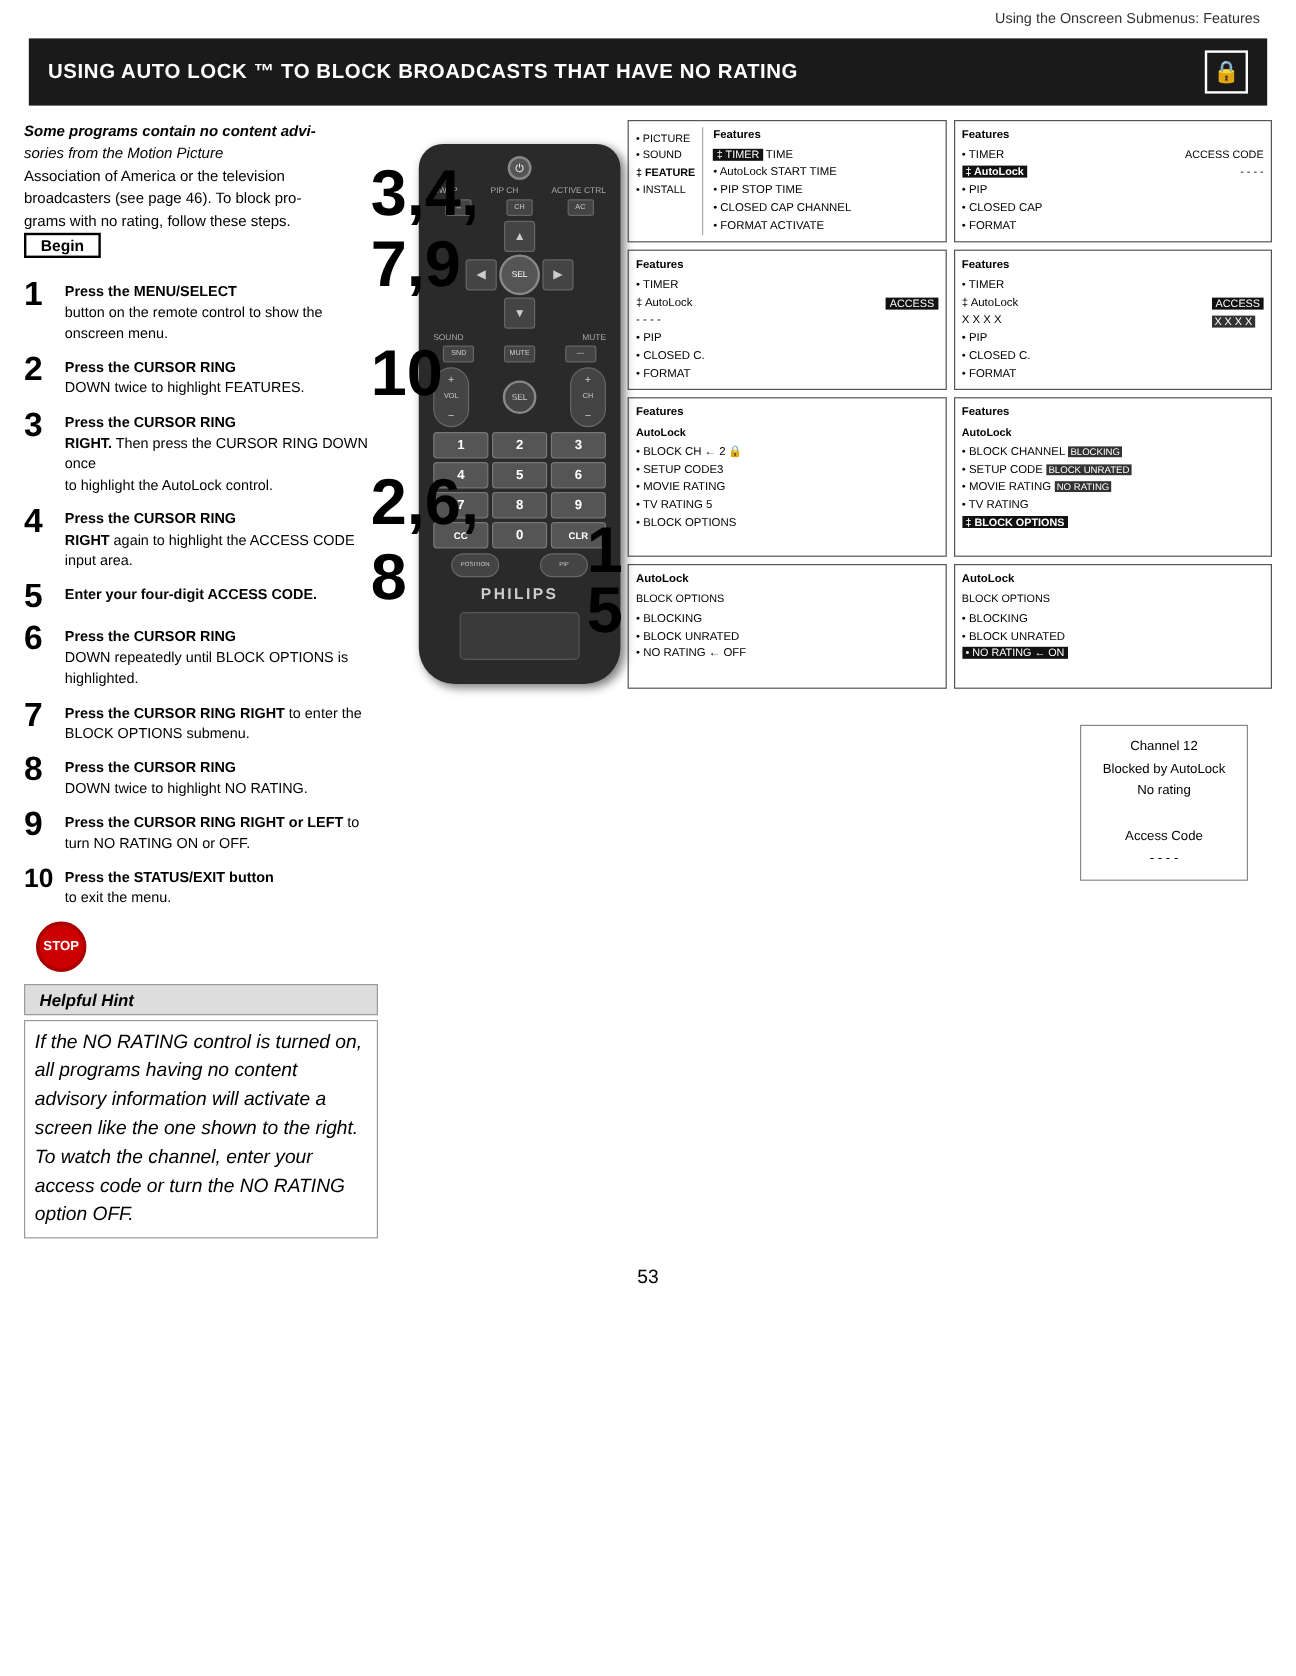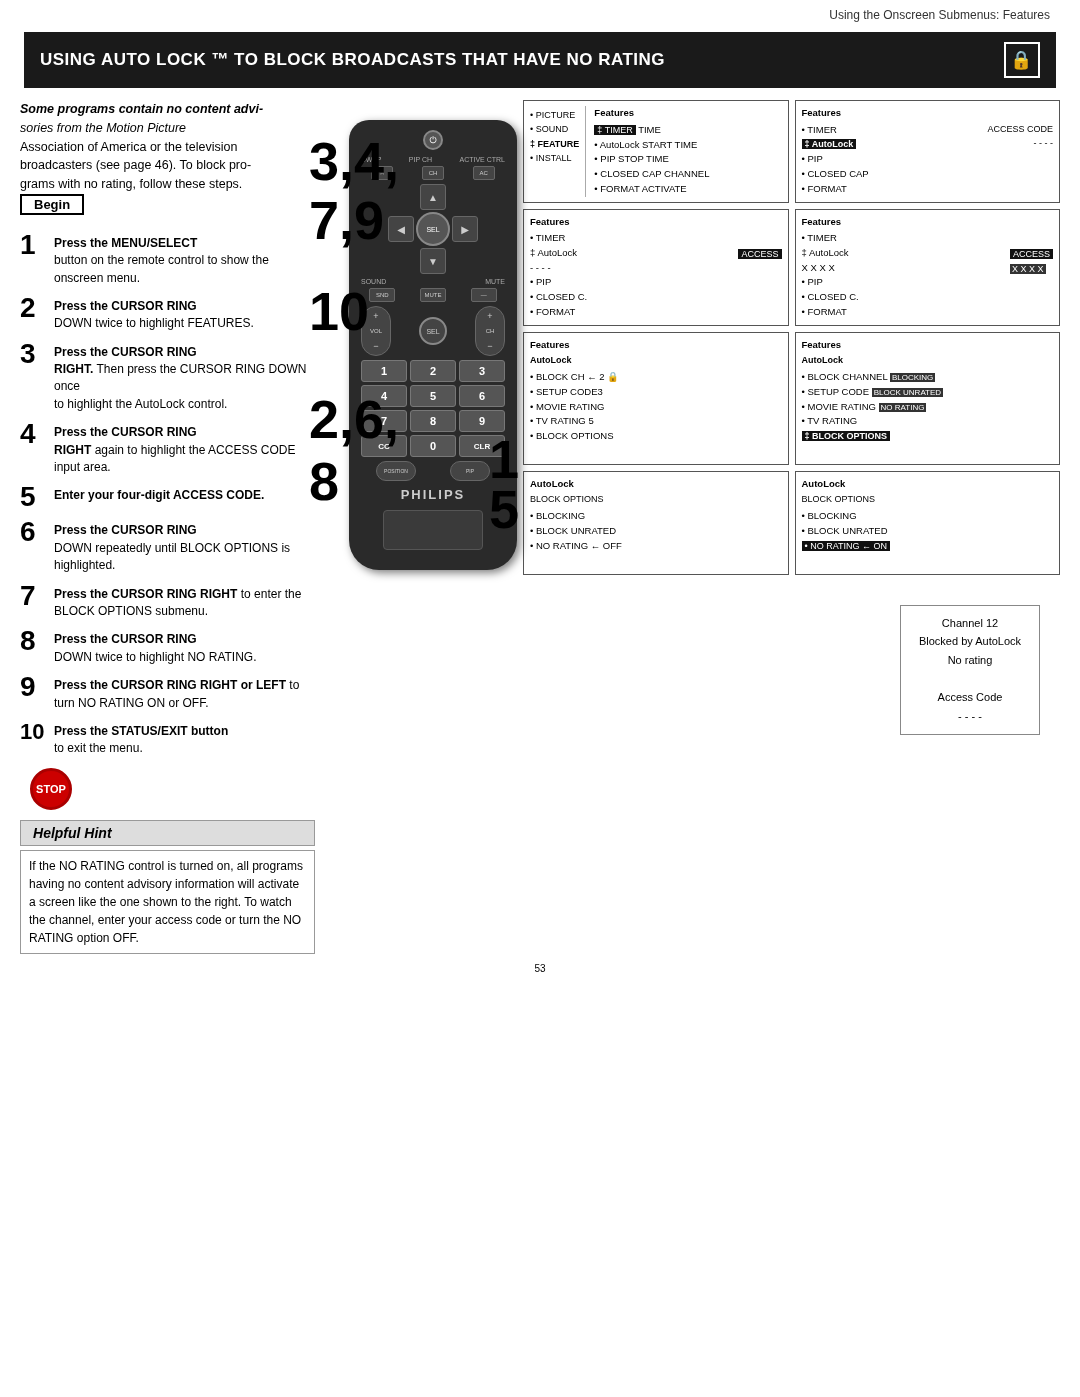--- a/index.html
+++ b/index.html
@@ -120,40 +120,41 @@
       padding: 4px 12px;
       font-size: 14px;
       font-weight: bold;
       border: 1px solid #999;
       margin-bottom: 4px;
     }
     .hint-title-bar span {
       font-style: italic;
     }
     .hint-body {
-      font-size: 12px;
+      font-size: 16px;
       line-height: 1.5;
       border: 1px solid #999;
       padding: 6px 8px;
+      font-style: italic;
     }
 
     .hint-screen-box {
       border: 1px solid #888;
       padding: 8px 12px;
       font-size: 11px;
       line-height: 1.7;
       text-align: center;
       min-width: 140px;
     }
 
     
     .page-number {
       text-align: center;
-      font-size: 10px;
-      margin-top: 9px;
+      font-size: 16px;
+      margin-top: 24px;
       padding-bottom: 12px;
     }
 
     
     .remote {
       width: 168px;
       background: #2a2a2a;
       border-radius: 20px 20px 30px 30px;
       padding: 10px 8px 20px 8px;
       margin: 0 auto;

